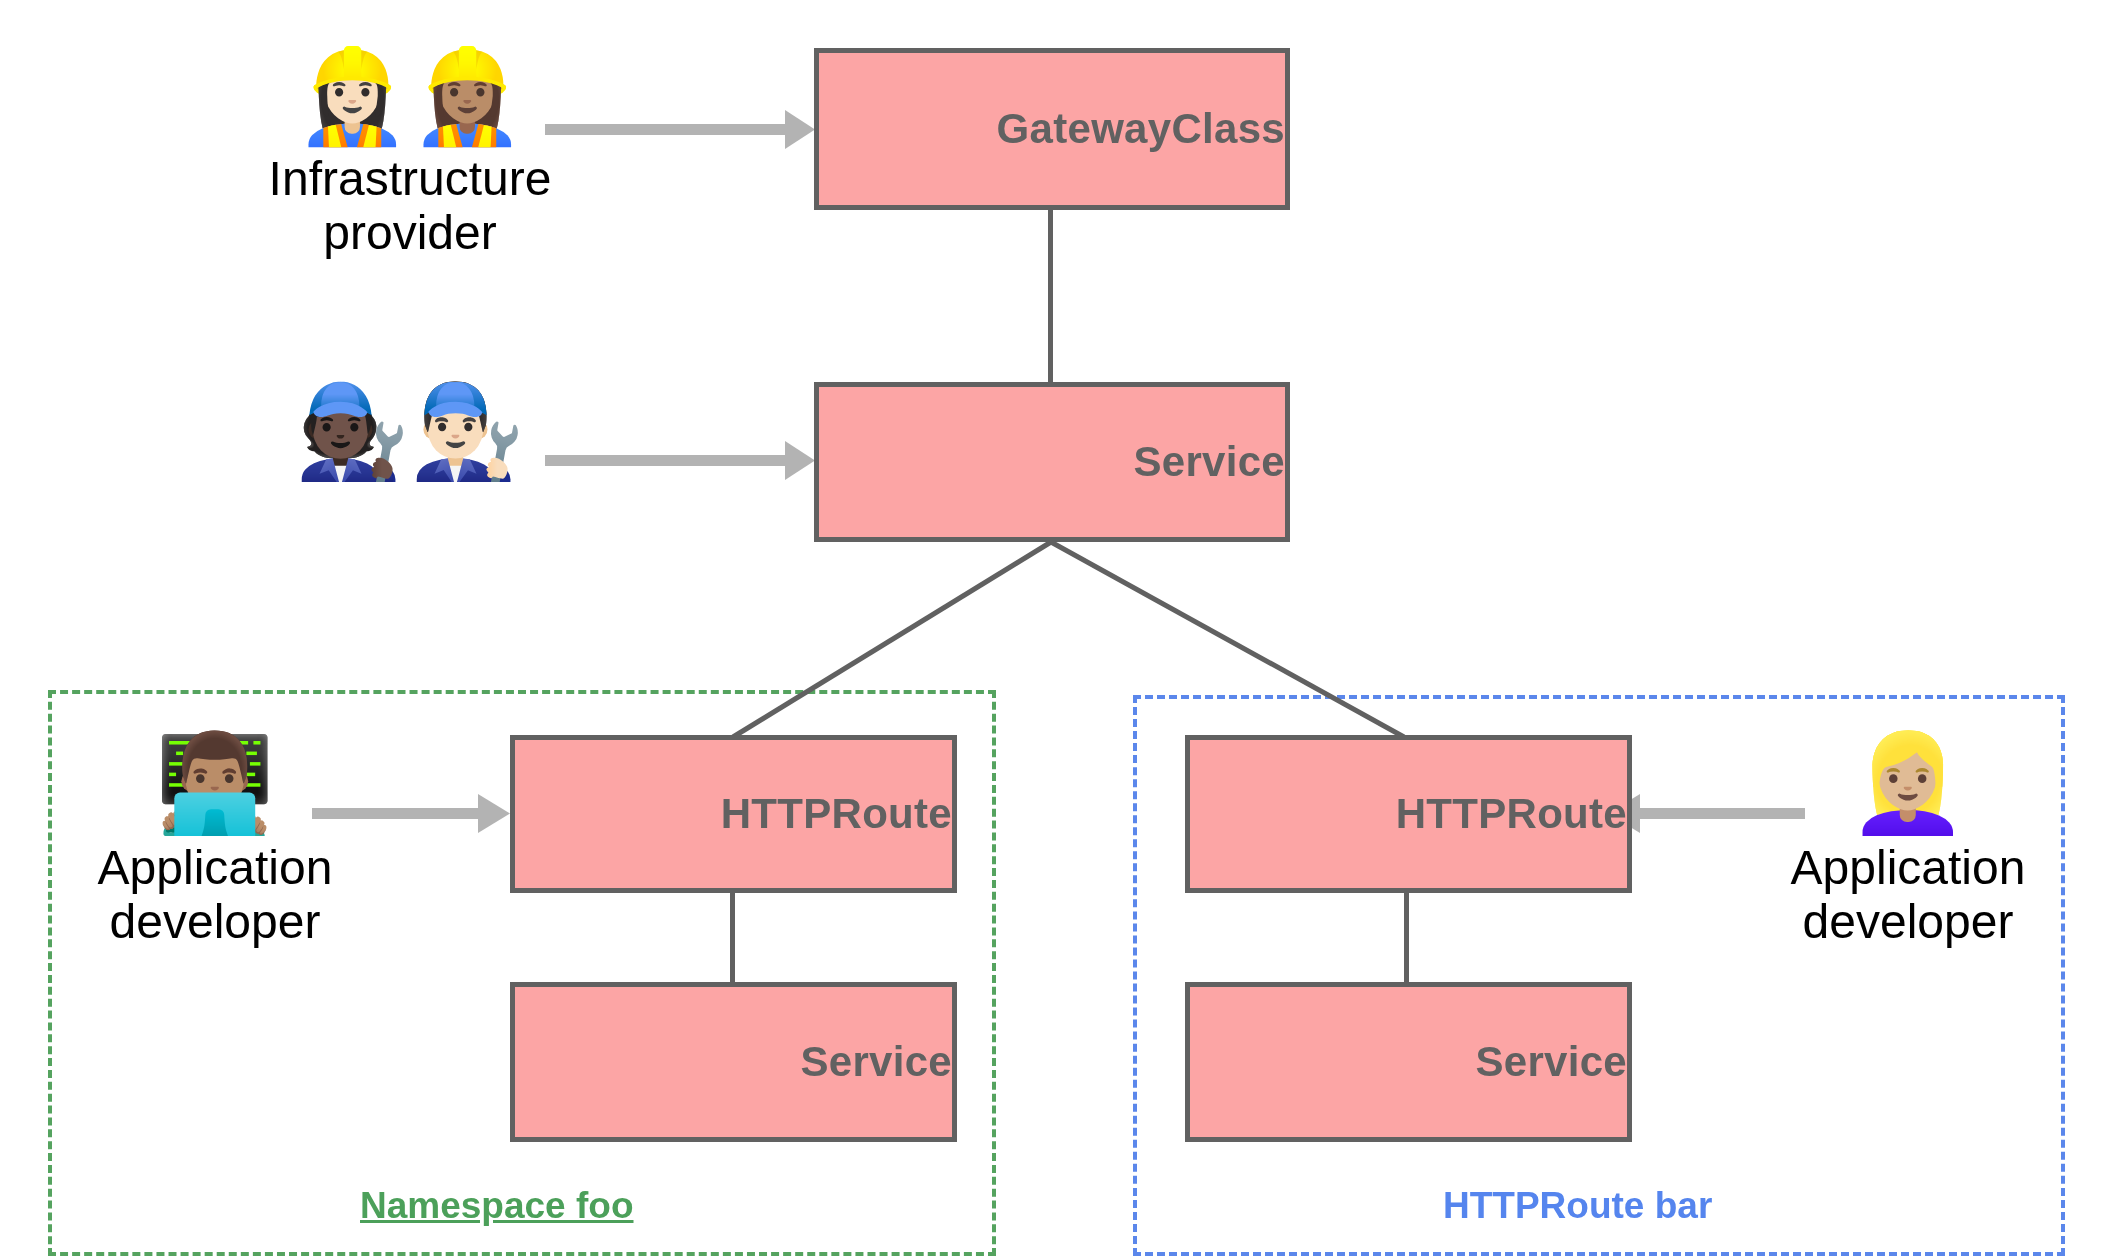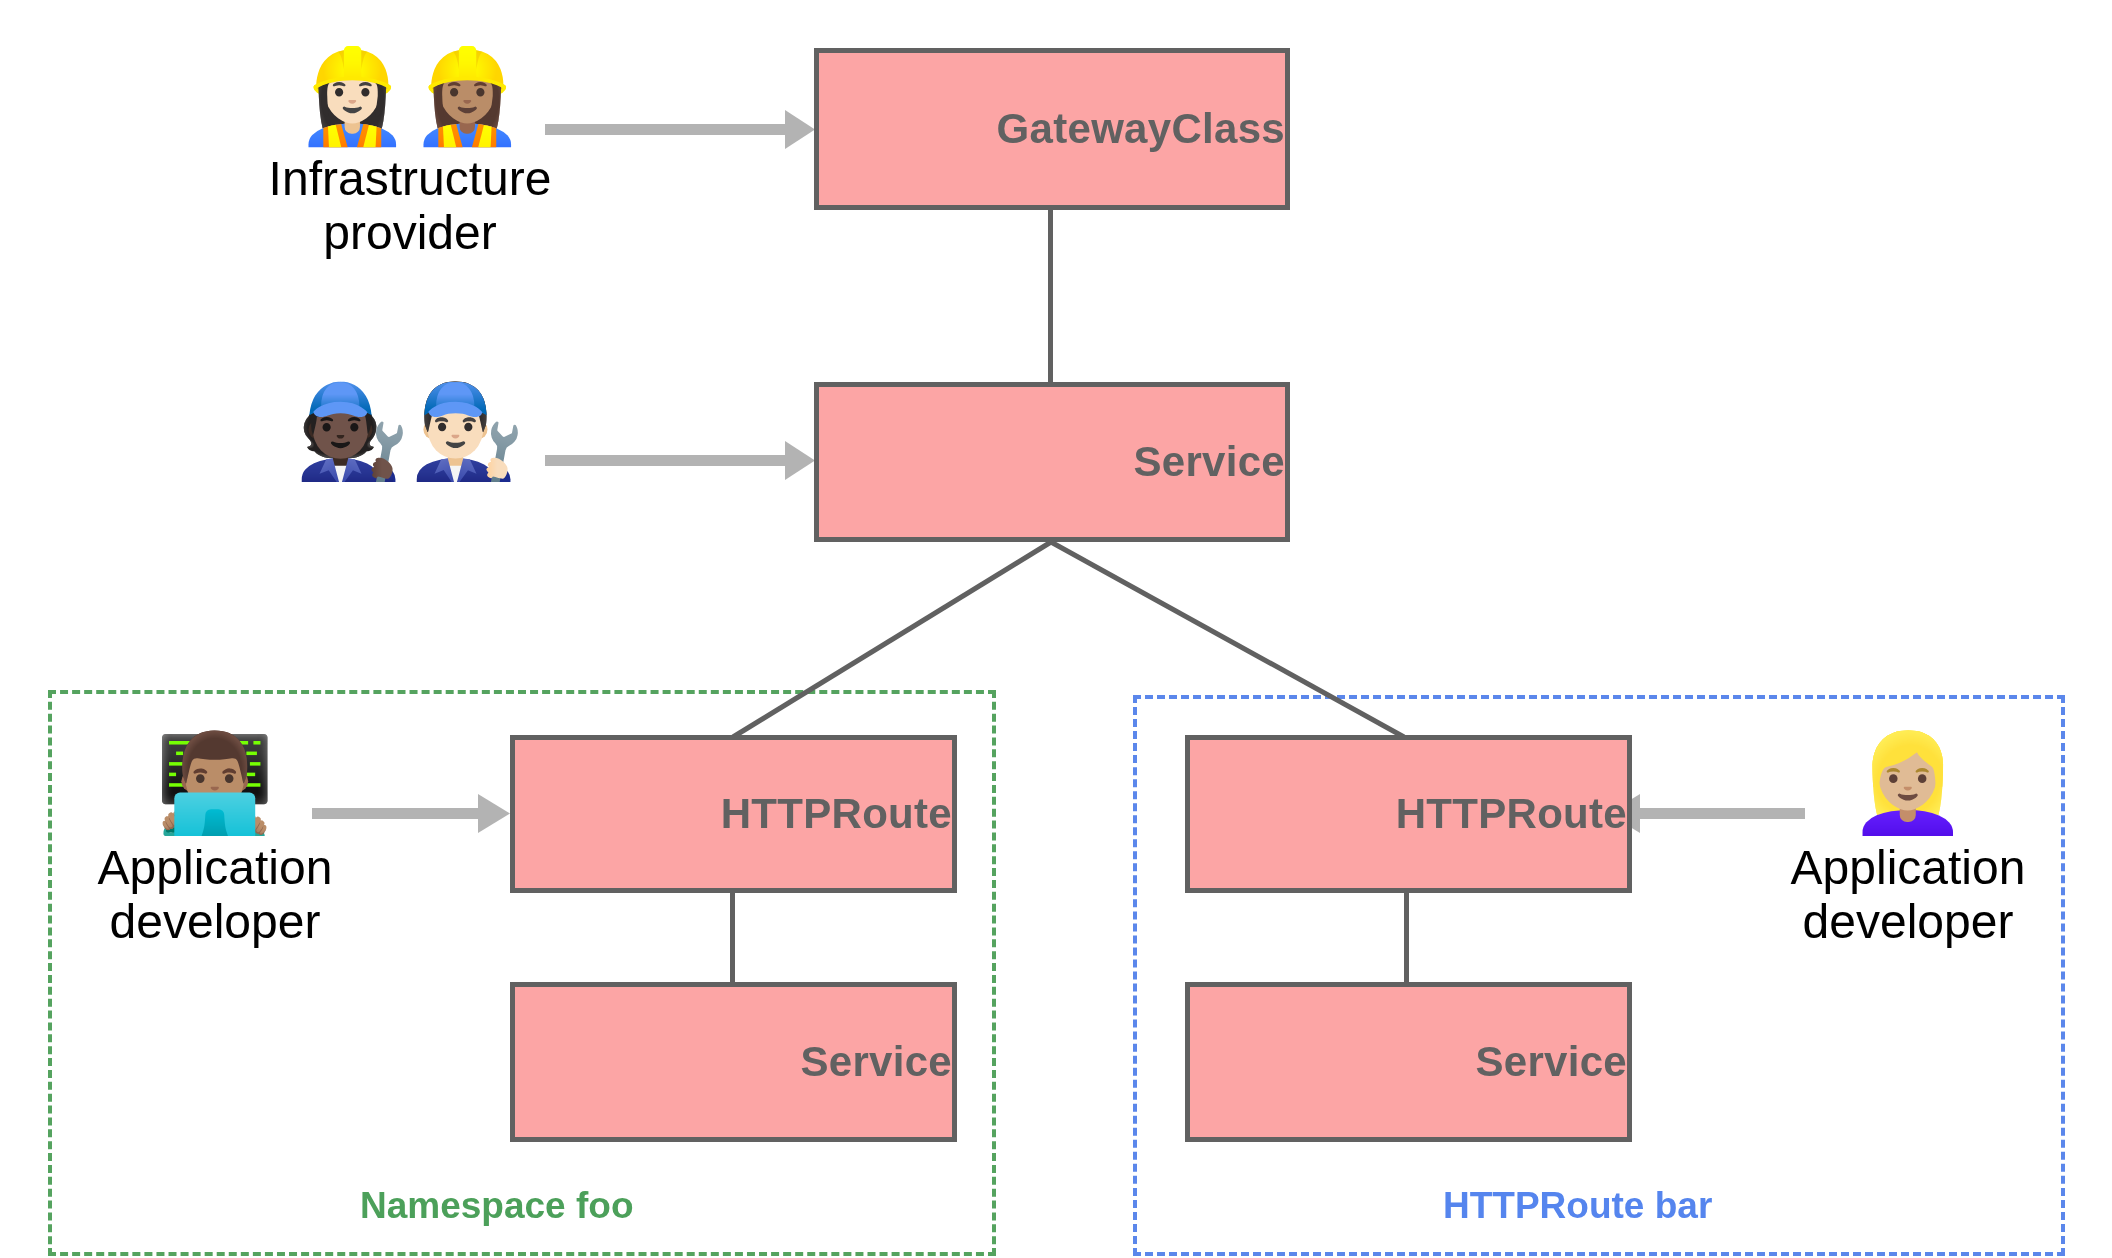--- a/index.html
+++ b/index.html
@@ -49,21 +49,21 @@
   .ns-box.blue  { border: 4px dashed #5B87EB; }
 
   .ns-label {
     position: absolute;
     font-family: "Liberation Sans", sans-serif;
     font-weight: bold;
     font-size: 37px;
     white-space: nowrap;
     z-index: 6;
   }
-  .ns-label.green { color: #4CA05A; }
+  .ns-label.green { color: #4CA05A; text-decoration: underline; }
   .ns-label.blue  { color: #5585EE; }
 
   
   .persona {
     position: absolute;
     display: flex;
     flex-direction: column;
     align-items: center;
     z-index: 6;
   }

